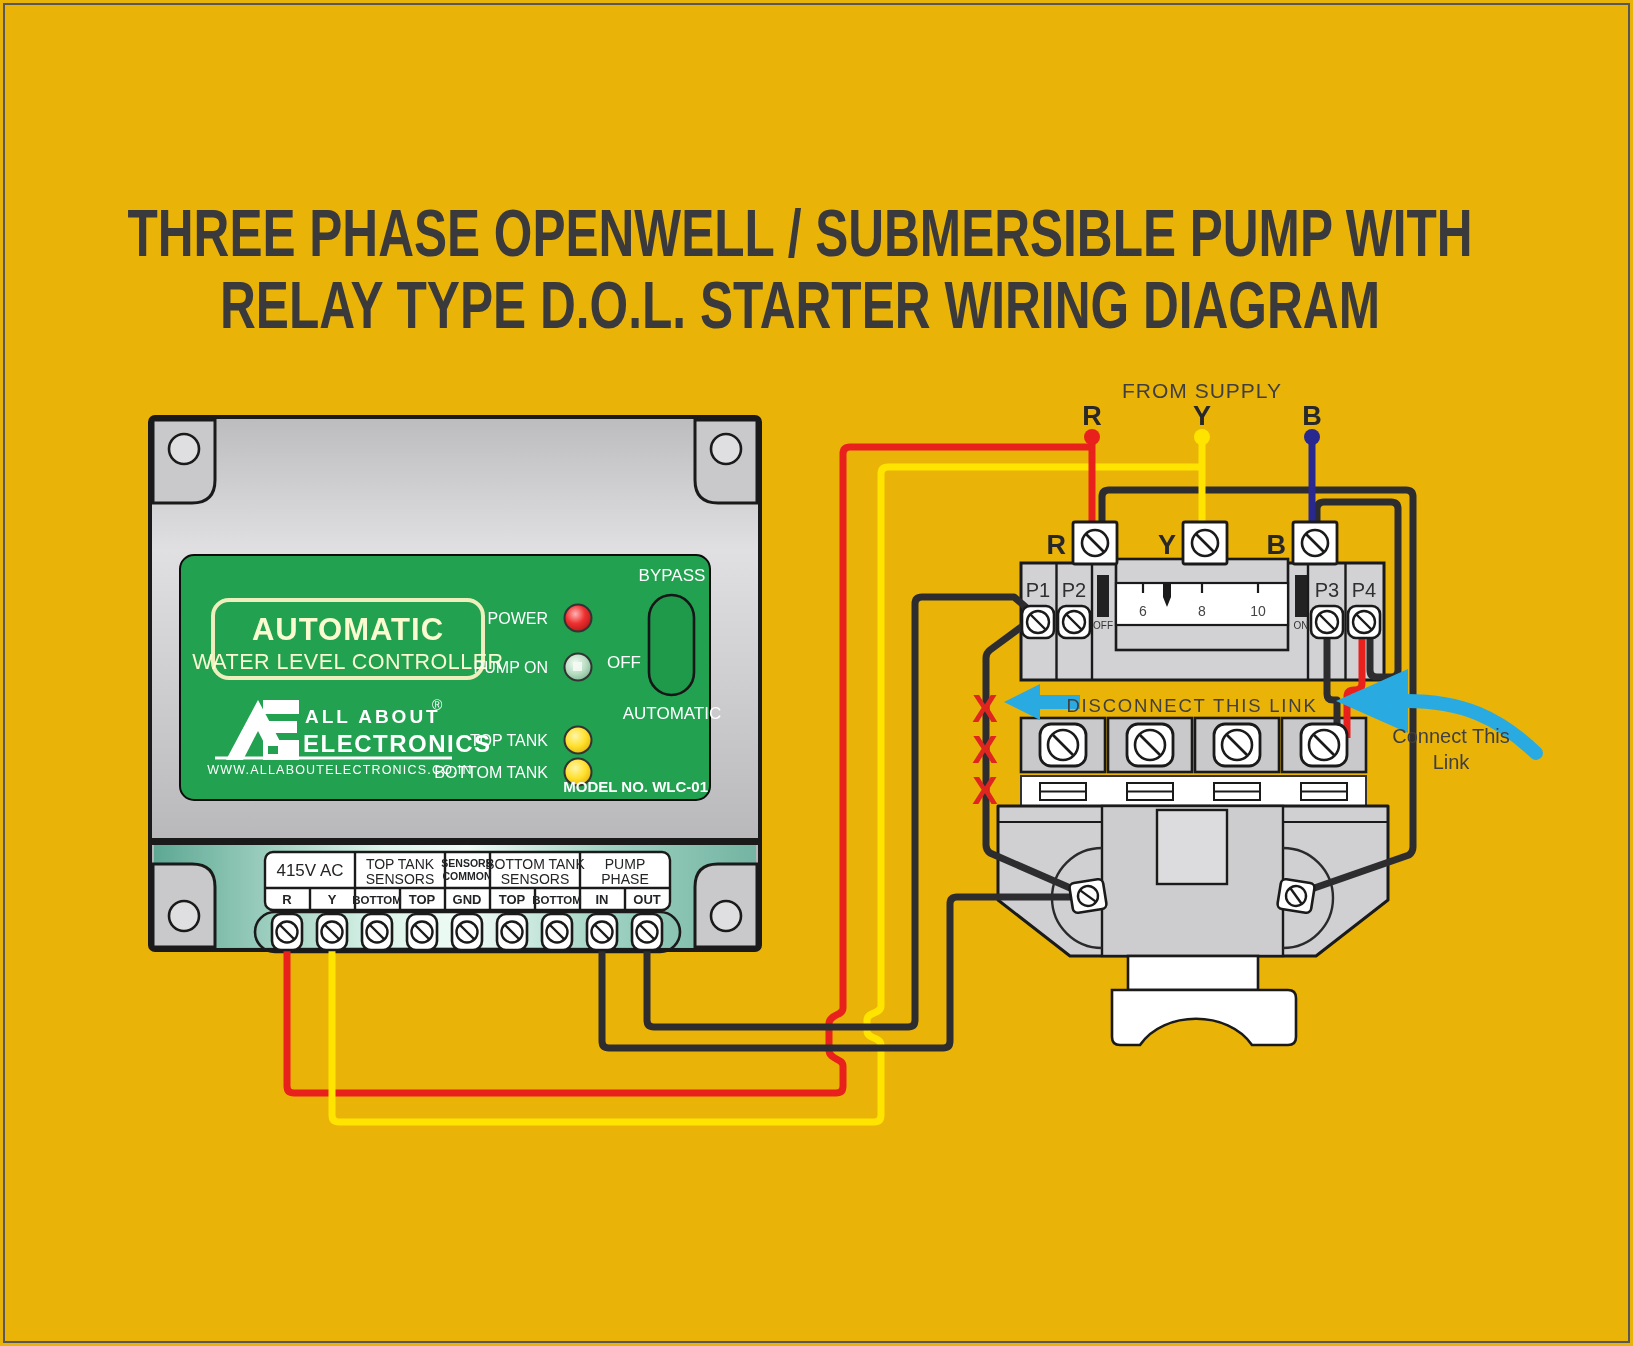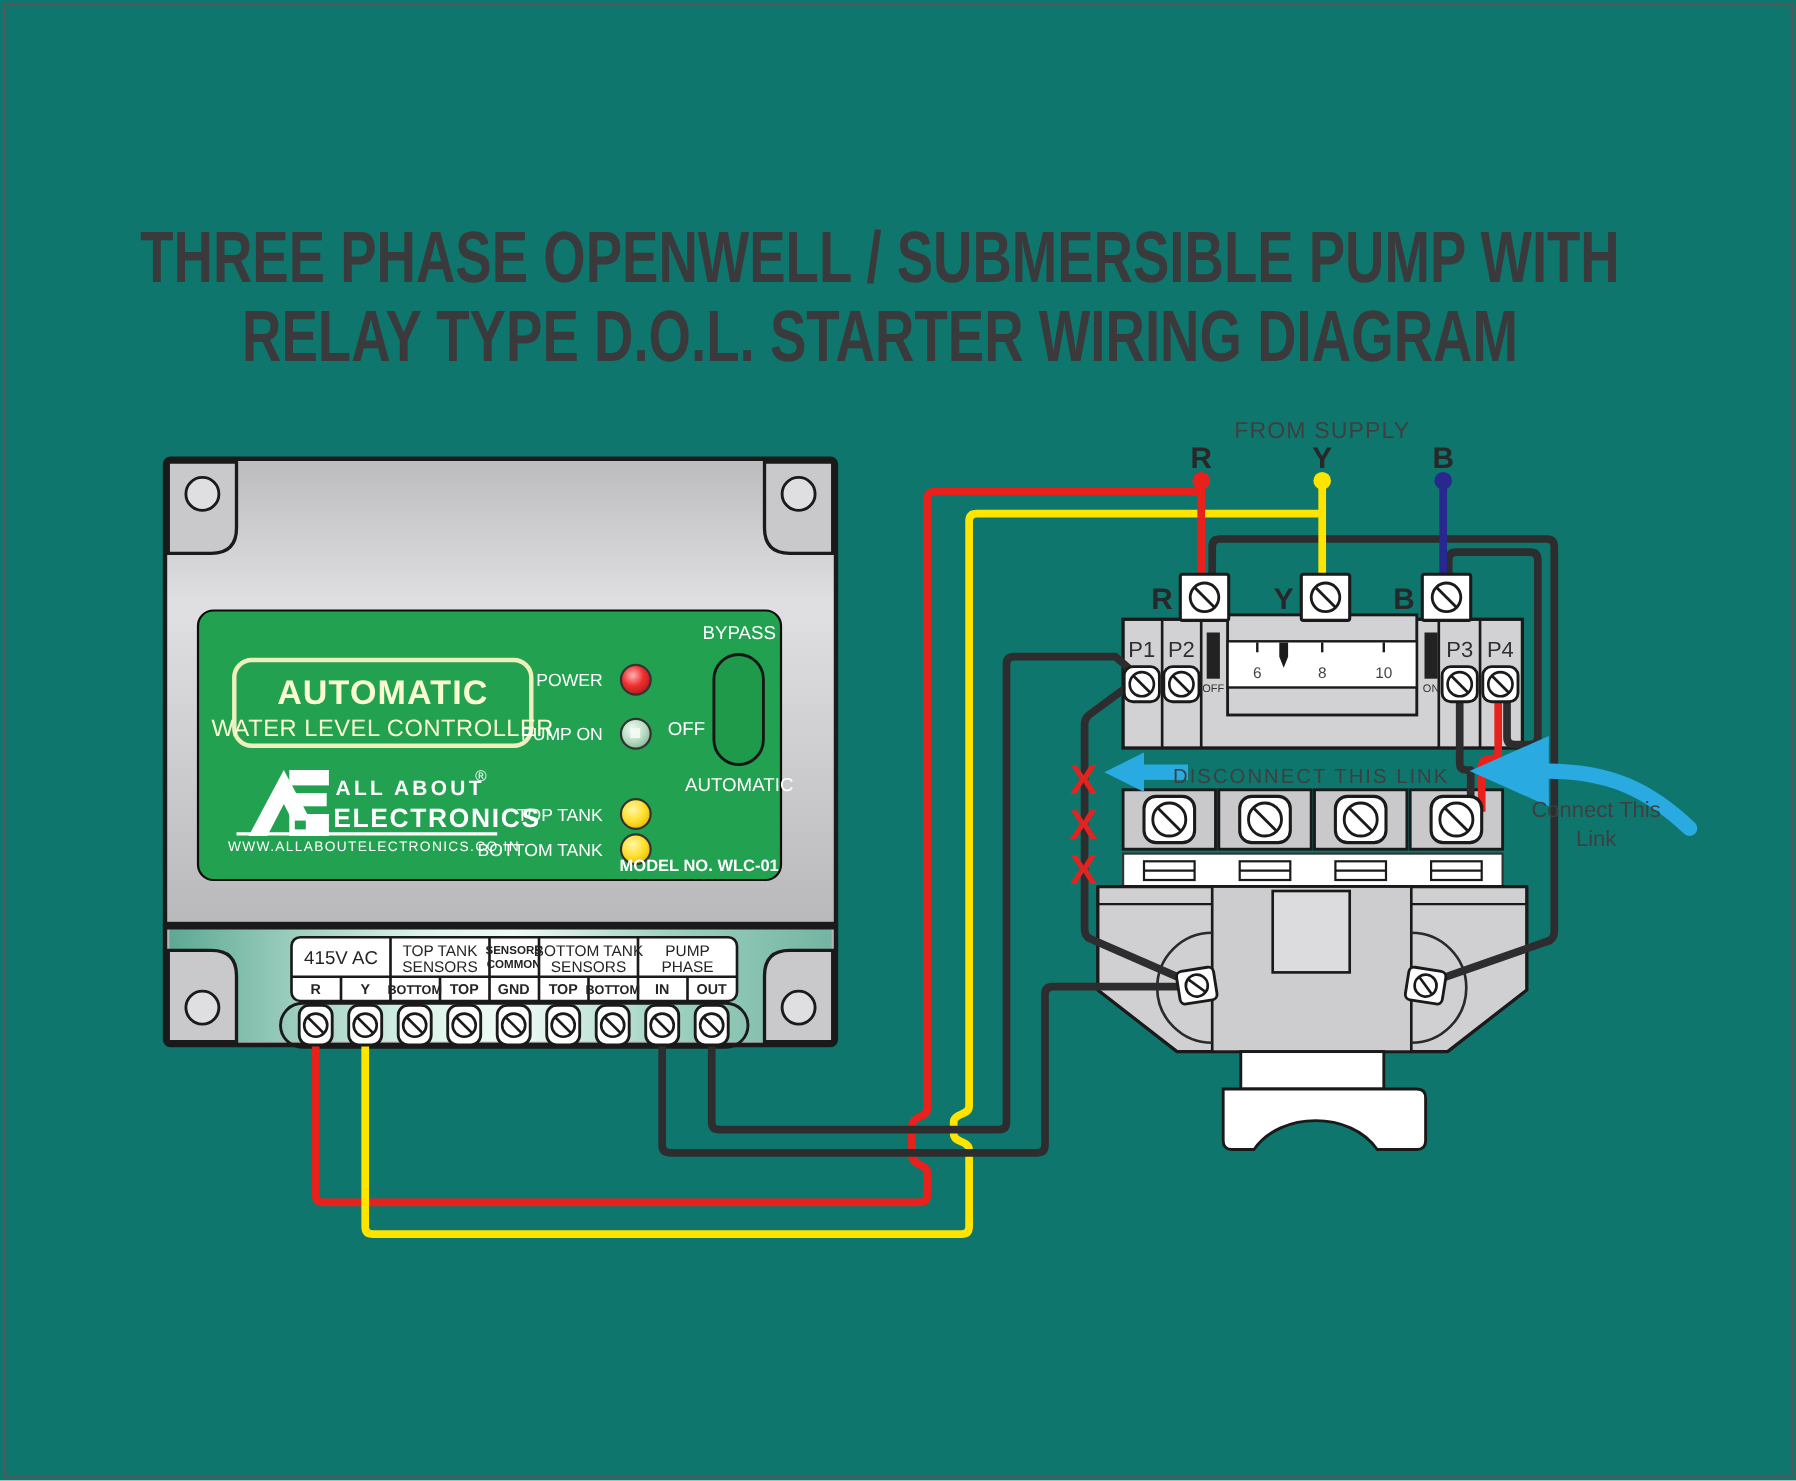--- a/index.html
+++ b/index.html
@@ -1,16 +1,16 @@
 <!DOCTYPE html>
 <html><head>
 <meta charset="utf-8">
 <style>
   html,body{margin:0;padding:0;background:#fff;}
-  .stage{position:relative;width:1633px;height:1346px;background:#0f766e;font-family:"Liberation Sans",sans-serif;}
+  .stage{position:relative;width:1633px;height:1346px;background:#eab308;font-family:"Liberation Sans",sans-serif;}
   svg{display:block}
   text{font-family:"Liberation Sans",sans-serif;}
   .title-t{font-weight:bold;fill:#3a3a3c;}
   .lbl-dark{fill:#3f3f41;}
   .lbl-white{fill:#ffffff;}
   .cream{fill:#fbfbd0;}
 </style>
 </head>
 <body>
 

